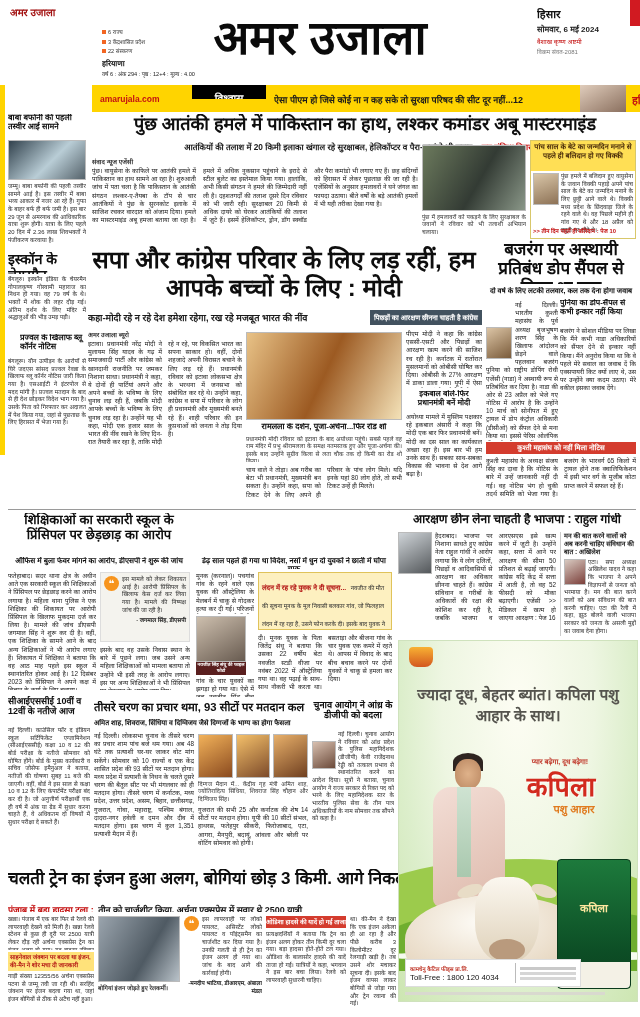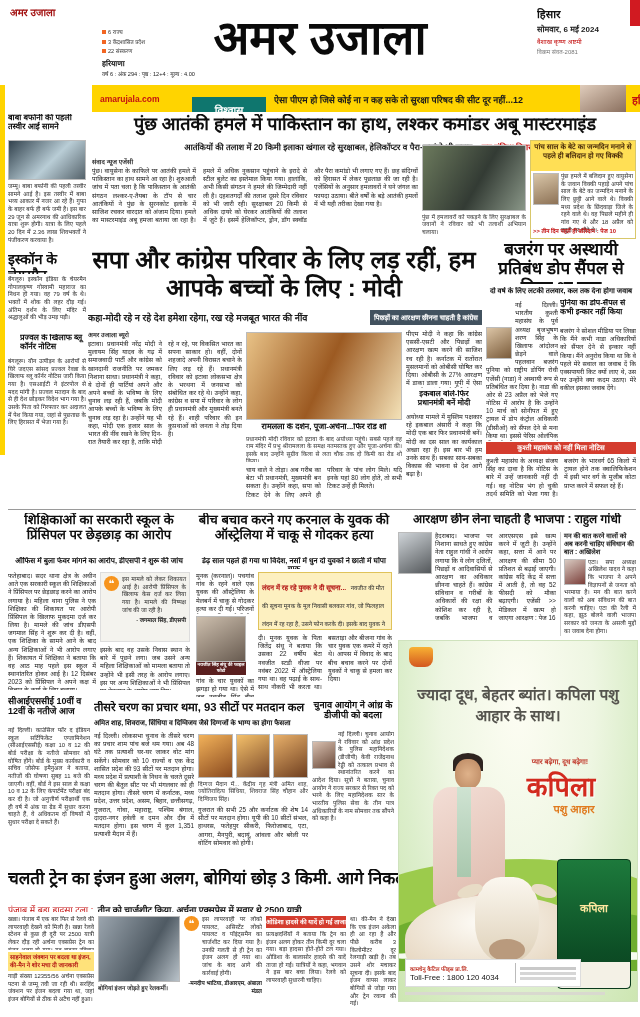--- a/index.html
+++ b/index.html
@@ -59,21 +59,21 @@
       <div style="font-size:11px;font-weight:bold;color:#111">हिसार</div>
       <div style="font-size:8px;font-weight:bold;color:#222;margin-top:2px">सोमवार, 6 मई 2024</div>
       <div style="font-size:6.5px;color:#c41111;margin-top:3px">वैशाख कृष्ण अष्टमी</div>
       <div style="font-size:6px;color:#777;margin-top:2px">विक्रम संवत-2081</div>
     </div>
     <div class="abs" style="left:630px;top:0;width:10px;height:26px;background:#d11a21"></div>
   </div>
 
   <div class="abs" style="left:92px;top:85px;width:548px;height:27px;background:#ffd400">
     <span class="abs" style="left:8px;top:9px;width:90px;font-size:8.5px;font-weight:bold;color:#c41111">amarujala.com</span>
-    <span class="abs ctr" style="left:100px;top:12px;width:74px;height:21px;background:#0f766e;color:#fff;font-size:10.5px;font-weight:bold;line-height:27px">विश्वास</span>
+    <span class="abs ctr" style="left:100px;top:0;width:74px;height:14px;background:#000000;color:#fff;font-size:10.5px;font-weight:bold;line-height:27px">विश्वास</span>
     <span class="abs" style="left:182px;top:8px;width:300px;font-size:9px;font-weight:bold;color:#1a1a1a">ऐसा पीएम हो जिसे कोई ना न कह सके तो सुरक्षा परिषद की सीट दूर नहीं...12</span>
     <span class="abs ph ph-js" style="left:488px;top:0;width:46px;height:27px;border:none"></span>
     <span class="abs" style="left:540px;top:7px;width:60px;font-size:11px;font-weight:bold;color:#c41111">हरियाणा</span>
   </div>
   <div class="abs" style="left:0;top:85px;width:5px;height:370px;background:#ffd400"></div>
 
   <div class="abs hl" style="left:8px;top:114px;width:78px;height:24px;font-size:8px">बाबा बर्फानी की पहली तस्वीर आई सामने</div>
   <div class="abs ph ph-cave" style="left:8px;top:140px;width:78px;height:40px"></div>
   <div class="abs bt2" style="left:8px;top:183px;width:78px;height:64px">जम्मू। बाबा बर्फानी की पहली तस्वीर सामने आई है। इस तस्वीर में बाबा भव्य आकार में नजर आ रहे हैं। गुफा के बाहर बर्फ ही बर्फ जमी है। इस बार 29 जून से अमरनाथ की आधिकारिक यात्रा शुरू होगी। यात्रा के लिए पहले 20 दिन में 2.36 लाख शिवभक्तों ने पंजीकरण करवाया है।</div>
 
@@ -133,21 +133,20 @@
   <div class="abs bt" style="left:8px;top:572px;width:88px;height:118px">फतेहाबाद। सदर थाना क्षेत्र के अधीन आते एक सरकारी स्कूल की शिक्षिकाओं ने प्रिंसिपल पर छेड़छाड़ करने का आरोप लगाया है। महिला थाना पुलिस ने एक शिक्षिका की शिकायत पर आरोपी प्रिंसिपल के खिलाफ मुकदमा दर्ज कर लिया है। मामले की जांच डीएसपी जगमाल सिंह ने शुरू कर दी है। वहीं, एक शिक्षिका के सामने आने के बाद अन्य शिक्षिकाओं ने भी आरोप लगाए हैं। शिकायत में शिक्षिका ने बताया कि वह आठ माह पहले इस स्कूल में स्थानांतरित होकर आई है। 12 दिसंबर 2023 को प्रिंसिपल ने अपने कक्ष में विज्ञान के कार्य के लिए बुलाया।</div>
   <div class="abs" style="left:100px;top:572px;width:90px;height:70px;background:#f4f3ee;border:1px solid #ddd;padding:3px">
     <div style="display:flex;gap:3px">
       <span class="quote-ic">❝</span>
       <span class="bt2">इस मामले को लेकर शिकायत आई है। आरोपी प्रिंसिपल के खिलाफ केस दर्ज कर लिया गया है। मामले की निष्पक्ष जांच की जा रही है।</span>
     </div>
     <div style="font-size:5.8px;font-weight:bold;color:#222;margin-top:2px;text-align:right">- जगमाल सिंह, डीएसपी</div>
   </div>
   <div class="abs bt" style="left:100px;top:646px;width:90px;height:44px">इसके बाद वह उसके निवास स्थान के बारे में पूछने लगा। जब उसने अन्य महिला शिक्षिकाओं को मामला बताया तो उन्होंने भी इसी तरह के आरोप लगाए। इस पर अन्य शिक्षिकाओं ने भी प्रिंसिपल पर छेड़छाड़ के आरोप लगा दिए।</div>
 
-  <div class="abs hl ctr" style="left:196px;top:513px;width:196px;height:42px;font-size:13px">बीच बचाव करने गए करनाल के युवक की ऑस्ट्रेलिया में चाकू से गोदकर हत्या</div>
   <div class="abs hl ctr" style="left:196px;top:557px;width:196px;height:12px;font-size:7.4px">डेढ़ साल पहले ही गया था विदेश, नसों में धुन दो युवकों ने छाती में घोंपा चाकू</div>
   <div class="abs bt" style="left:196px;top:572px;width:58px;height:42px">मूनक (करनाल)। पचगांव गांव के रहने वाले एक युवक की ऑस्ट्रेलिया के मेलबर्न में चाकू से गोदकर हत्या कर दी गई। परिजनों ने बताया कि झगड़े में बीच बचाव करने पर दो युवकों ने चाकू से छाती पर वार कर हत्या कर दी।</div>
   <div class="abs ph ph-face2" style="left:196px;top:616px;width:50px;height:46px"></div>
   <div class="abs" style="left:196px;top:662px;width:50px;height:13px;background:#5a1f1f;color:#fff;font-size:4.8px;font-weight:bold;text-align:center;line-height:1.3">नवजीत सिंह संधू की फाइल फोटो</div>
   <div class="abs bt" style="left:196px;top:677px;width:58px;height:20px">गांव के चार युवकों का झगड़ा हो गया था। ऐसे में जब नवजीत सिंह बीच बचाव करने लगा तो हमला हो गया।</div>
   <div class="abs infobox" style="left:258px;top:572px;width:134px;height:58px;padding:3px">
     <span style="font-size:6.8px;font-weight:bold;color:#b31212">लंदन में रह रहे युवक ने दी सूचना...</span>
     <span class="bt2" style="display:inline">नवजीत की मौत की सूचना मूनक के मूल निवासी बलकार गांव, जो फिलहाल लंदन में रह रहा है, उसने फोन करके दी। इसके बाद युवक ने नवजीत के पिता को यही बात बताई। परिजनों की मांग है कि उन्हें इंसाफ मिलना चाहिए। सरकार से शव को भारत लाने में मदद करने की गुहार लगाई है।</span>
   </div>
   <div class="abs bt cols2" style="left:258px;top:634px;width:134px;height:64px">दी। मूनक युवक के पिता जितेंद्र संधू ने बताया कि उसका 22 वर्षीय बेटा नवजीत स्टडी वीजा पर नवंबर 2022 में ऑस्ट्रेलिया गया था। वह पढ़ाई के साथ-साथ नौकरी भी करता था। बसताड़ा और बीजना गांव के चार युवक एक कमरे में रहते थे। आपस में विवाद के बाद बीच बचाव करने पर दोनों युवकों ने चाकू से हमला कर दिया।</div>
@@ -227,21 +226,21 @@
   <div class="abs bt" style="left:198px;top:806px;width:110px;height:58px">गुजरात की सभी 25 और कर्नाटक की शेष 14 सीटों पर मतदान होगा। यूपी की 10 सीटों संभल, हाथरस, फतेहपुर सीकरी, फिरोजाबाद, एटा, आगरा, मैनपुरी, बदायूं, आंवला और बरेली पर वोटिंग सोमवार को होगी।</div>
 
   <div class="abs hl ctr" style="left:312px;top:700px;width:82px;height:28px;font-size:9.3px">चुनाव आयोग ने आंध्र के डीजीपी को बदला</div>
   <div class="abs" style="left:312px;top:731px;width:82px;height:133px;overflow:hidden">
     <span class="ph ph-dgp" style="float:left;width:24px;height:28px;margin:10px 2px 2px 0"></span>
     <span class="bt2" style="display:block">नई दिल्ली। चुनाव आयोग ने रविवार को आंध्र प्रदेश के पुलिस महानिदेशक (डीजीपी) केवी राजेंद्रनाथ रेड्डी को तत्काल प्रभाव से स्थानांतरित करने का आदेश दिया। सूत्रों ने बताया, चुनाव आयोग ने राज्य सरकार से रिक्त पद को भरने के लिए महानिदेशक स्तर के भारतीय पुलिस सेवा के तीन पात्र अधिकारियों के नाम सोमवार तक सौंपने को कहा है।</span>
   </div>
 
   <div class="abs hl" style="left:8px;top:869px;width:390px;height:26px;font-size:17px;white-space:nowrap">चलती ट्रेन का इंजन हुआ अलग, बोगियां छोड़ 3 किमी. आगे निकला</div>
   <div class="abs" style="left:8px;top:899px;width:390px;height:13px;white-space:nowrap">
-    <span style="font-size:9px;font-weight:normal;color:#c41111">पंजाब में बड़ा हादसा टला :</span>
+    <span style="font-size:9px;font-weight:bold;color:#c41111">पंजाब में बड़ा हादसा टला :</span>
     <span style="font-size:9px;font-weight:bold;color:#1a1a1a">तीन को चार्जशीट किया, अर्चना एक्सप्रेस में सवार थे 2500 यात्री</span>
   </div>
   <div class="abs" style="left:8px;top:916px;width:86px;height:100px;overflow:hidden">
     <div class="bt2" style="height:34px;overflow:hidden">खन्ना। पंजाब में एक बार फिर से रेलवे की लापरवाही देखने को मिली है। खन्ना रेलवे स्टेशन से कुछ ही दूरी पर 2500 यात्री लेकर दौड़ रही अर्चना एक्सप्रेस ट्रेन का इंजन अलग हो गया। यह हादसा रविवार सुबह 8:30 बजे हुआ।</div>
     <div class="notebox" style="font-size:6px;line-height:1.25;padding:2px;margin:2px 0">साहनेवाल जंक्शन पर बदला था इंजन, की-मैन ने शोर मचा दी जानकारी</div>
     <div class="bt2" style="height:36px;overflow:hidden">गाड़ी संख्या 12355/56 अर्चना एक्सप्रेस पटना से जम्मू तवी जा रही थी। सरहिंद जंक्शन पर इंजन बदला गया था, जहां इंजन बोगियों से ठीक से अटैच नहीं हुआ।</div>
   </div>
   <div class="abs ph ph-train" style="left:98px;top:916px;width:82px;height:66px"></div>
   <div class="abs" style="left:98px;top:984px;width:82px;height:12px;font-size:6px;font-weight:bold;color:#333">बोगियां इंजन जोड़ते हुए रेलकर्मी।</div>
   <div class="abs" style="left:184px;top:916px;width:78px;height:100px">

